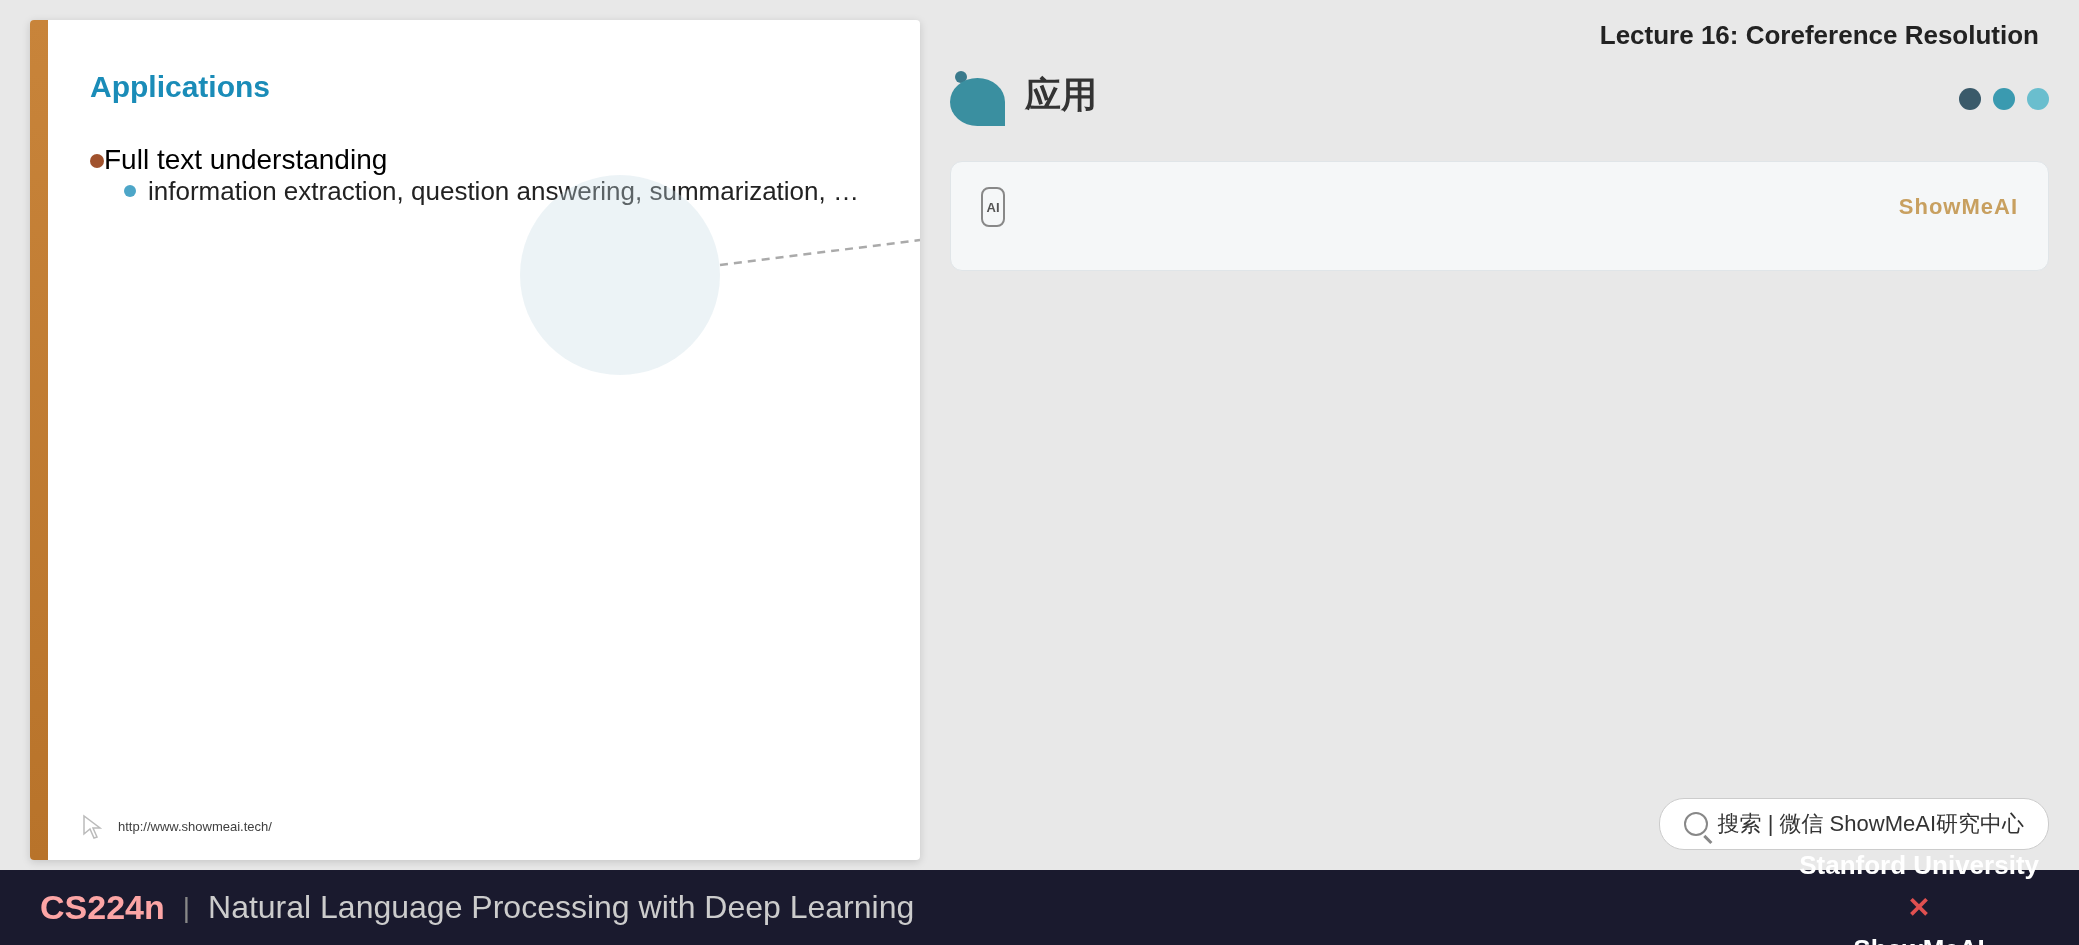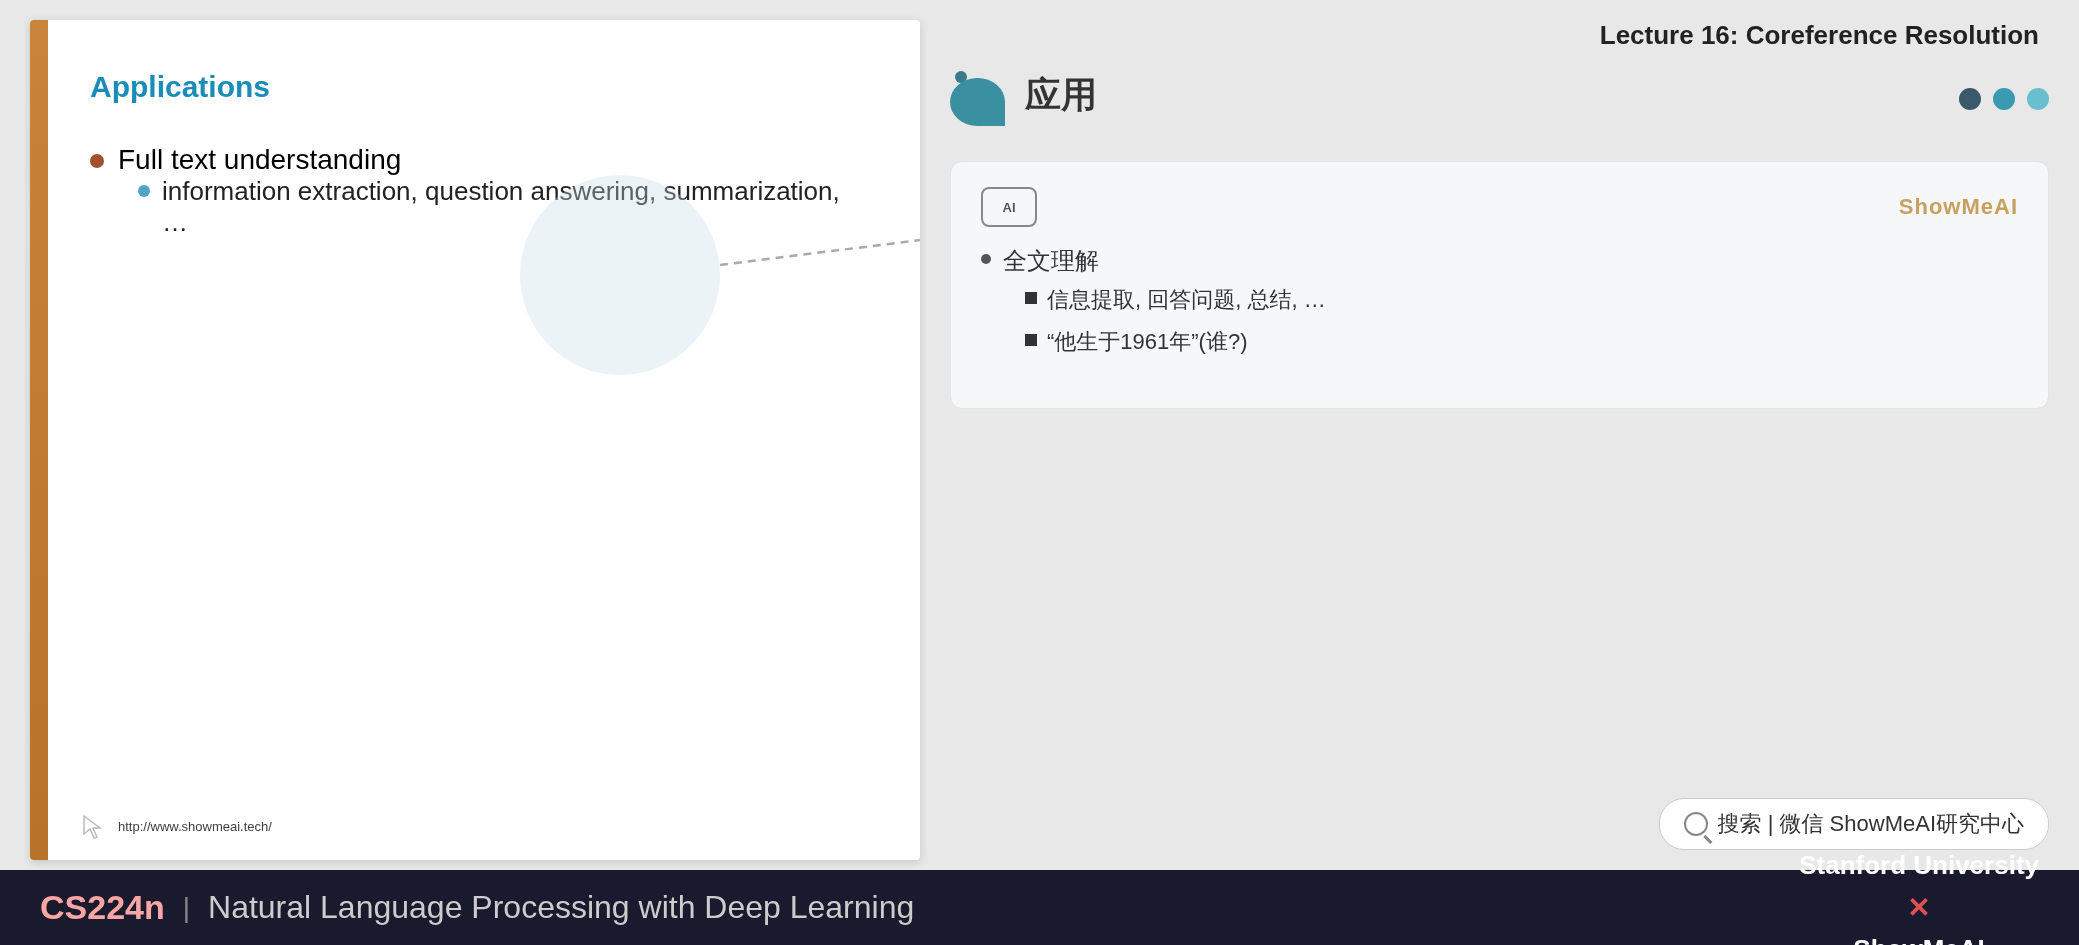--- a/index.html
+++ b/index.html
@@ -64,21 +64,20 @@
 
     .slide-bullet-list {
       list-style: none;
       font-size: 28px;
     }
 
     .slide-bullet-list > li {
       margin-bottom: 20px;
       display: flex;
       align-items: flex-start;
-      gap: 14px;
     }
 
     .bullet-dot-brown {
       width: 14px;
       height: 14px;
       background: #a0522d;
       border-radius: 50%;
       margin-top: 10px;
       flex-shrink: 0;
     }
@@ -224,21 +223,21 @@
     }
 
     .card-header {
       display: flex;
       align-items: center;
       justify-content: space-between;
       margin-bottom: 18px;
     }
 
     .ai-icon {
-      width: 56px;
+      width: 24px;
       height: 40px;
       border: 2px solid #888;
       border-radius: 8px;
       display: flex;
       align-items: center;
       justify-content: center;
       font-size: 14px;
       color: #555;
     }
 
@@ -457,38 +456,20 @@
         </div>
       </div>
 
       <div class="translation-card">
         <div class="card-header">
           <div class="ai-icon">
             <span style="font-size:13px; font-weight:bold;">AI</span>
           </div>
           <span class="showmeai-brand">ShowMeAI</span>
         </div>
-        <div class="card-content">
-          <div class="card-bullet-main">
-            <div class="bullet-dot-card"></div>
-            <div>
-              <span>全文理解</span>
-              <ul class="card-sub-list">
-                <li>
-                  <div class="bullet-square"></div>
-                  <span>信息提取, 回答问题, 总结, …</span>
-                </li>
-                <li>
-                  <div class="bullet-square"></div>
-                  <span>“他生于1961年”(谁?)</span>
-                </li>
-              </ul>
-            </div>
-          </div>
-        </div>
       </div>
 
       <div style="flex:1"></div>
 
       <div class="search-container">
         <div class="search-bar">
           <div style="position:relative; width:24px; height:24px; flex-shrink:0;">
             <div class="search-icon-circle">
               <div class="search-icon-handle"></div>
             </div>

